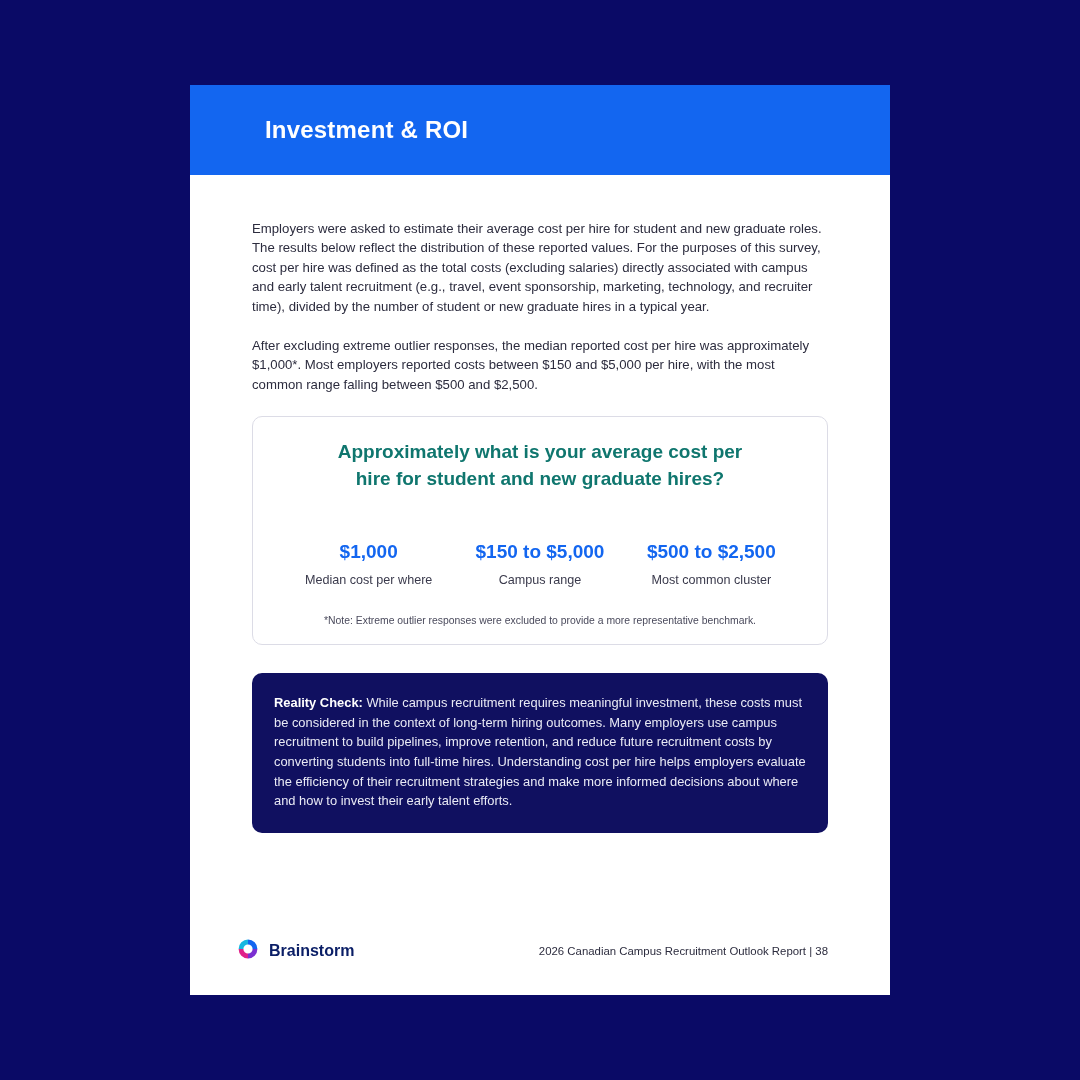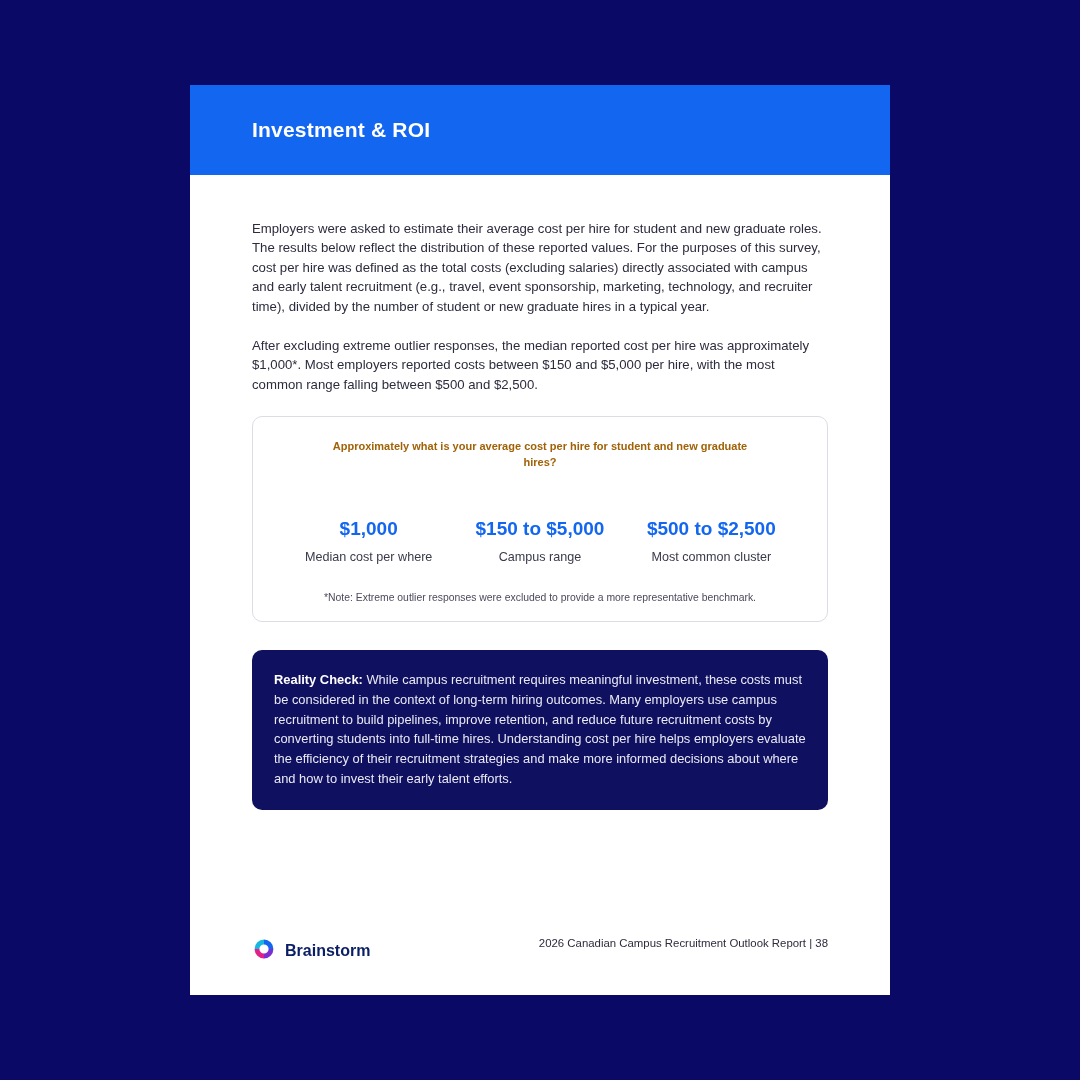--- a/index.html
+++ b/index.html
@@ -25,24 +25,24 @@
     flex-direction: column;
   }
   .page-header {
     background: #1366f0;
     height: 90px;
     flex: none;
     display: flex;
     align-items: center;
   }
   .page-header h1 {
-    margin: 0;
+    margin: 13px;
     padding: 0 0 0 62px;
     color: #ffffff;
-    font-size: 21px;
+    font-size: 24px;
     font-weight: bold;
     letter-spacing: 0.2px;
   }
   .page-body {
     flex: 1 1 auto;
     position: relative;
     padding: 0 62px;
     box-sizing: border-box;
   }
   .intro {
@@ -63,23 +63,23 @@
   .stats-card {
     margin-top: 22px;
     border: 1px solid #dcdce6;
     border-radius: 10px;
     padding: 22px 20px 18px 20px;
     box-sizing: border-box;
     background: #ffffff;
   }
   .stats-question {
     text-align: center;
-    color: #a16207;
-    font-weight: bold;
-    font-size: 11px;
+    color: #0f766e;
+    font-weight: bold;
+    font-size: 19px;
     line-height: 1.42;
     margin: 0 auto 24px auto;
     max-width: 420px;
   }
   .stats-row {
     display: flex;
     justify-content: space-between;
     align-items: flex-start;
     padding: 0 10px;
     margin-top: 48px;
@@ -120,24 +120,25 @@
     line-height: 1.52;
   }
   .callout .label {
     color: #ffffff;
     font-weight: bold;
   }
 
   
   .page-footer {
     position: absolute;
-    left: 62px;
+    left: 46px;
     right: 62px;
     bottom: 30px;
     display: flex;
+    align-items: center;
     justify-content: space-between;
   }
   .brand {
     display: flex;
     align-items: center;
     gap: 9px;
   }
   .brand-name {
     color: #0a1e66;
     font-weight: bold;

